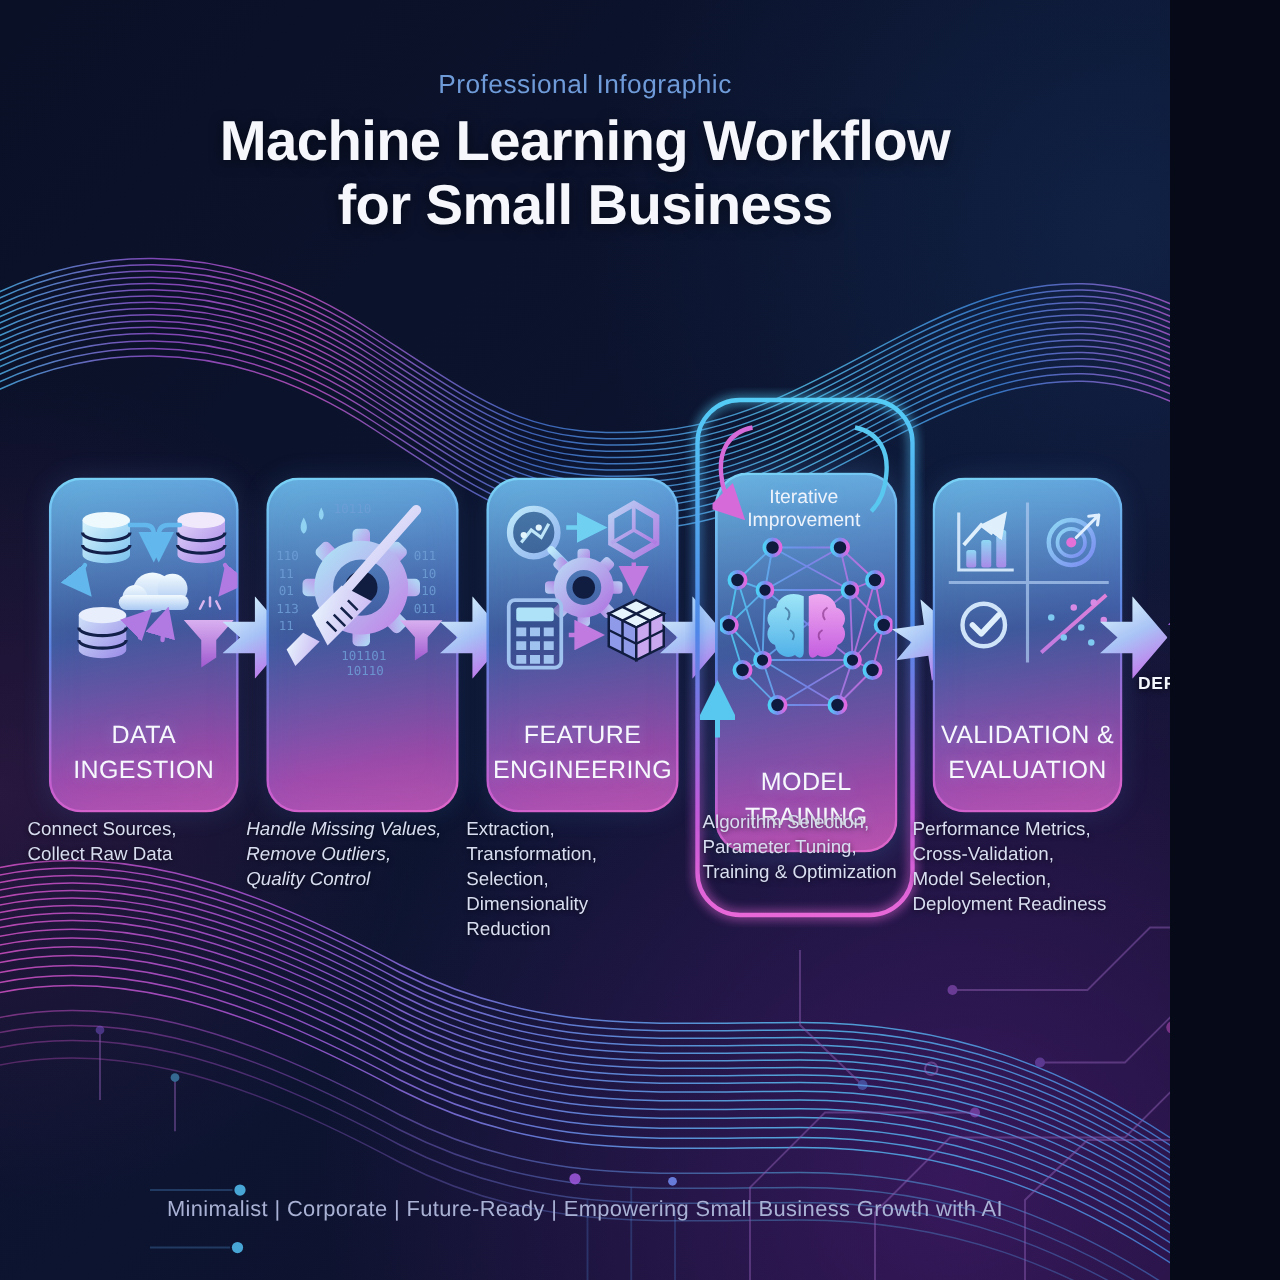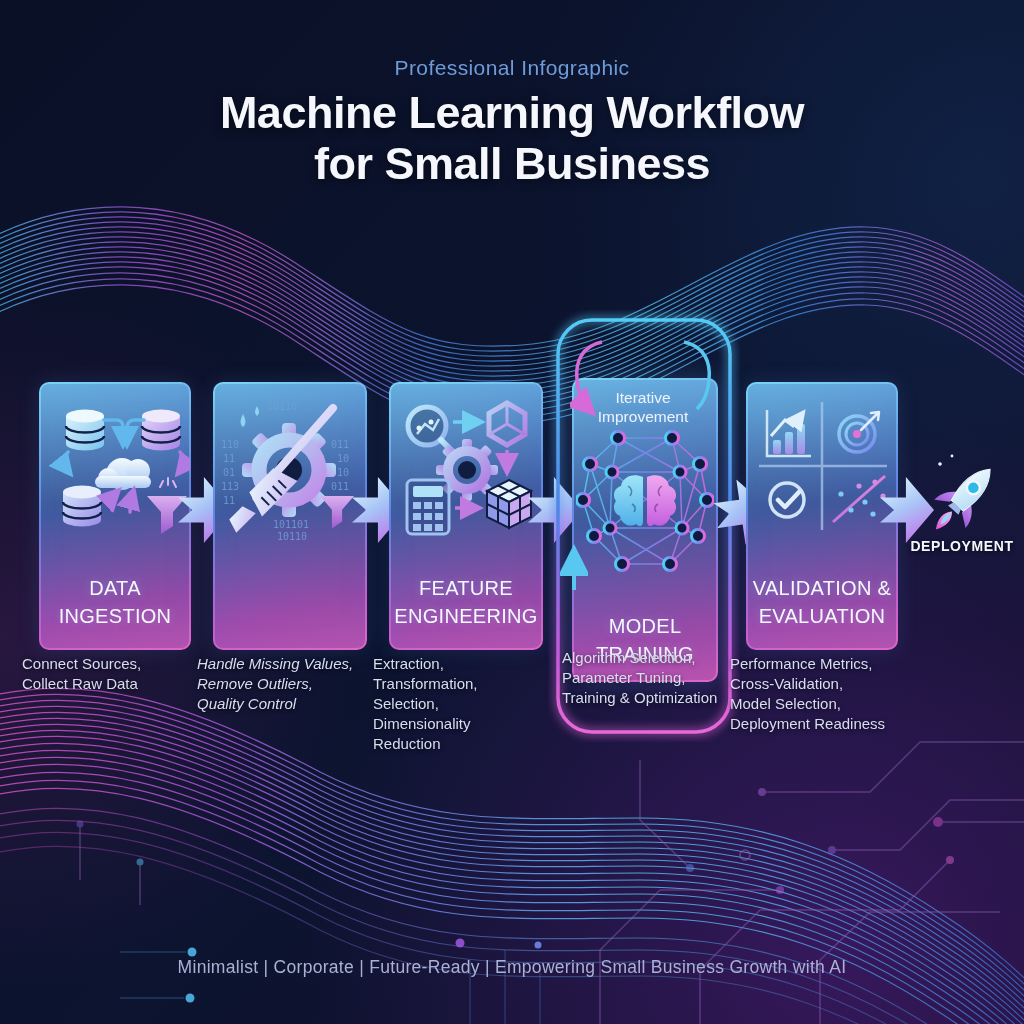--- a/index.html
+++ b/index.html
@@ -1,28 +1,28 @@
 <!DOCTYPE html>
 <html><head>
 <meta charset="utf-8">
 <style>
   html,body{margin:0;padding:0;background:#060a18;}
-  #canvas{position:relative;width:1024px;height:1024px;overflow:hidden;
+  #canvas{position:relative;width:936px;height:1024px;overflow:hidden;
     background:radial-gradient(circle at 82% 92%, rgba(110,35,160,.40), transparent 42%),
                radial-gradient(circle at 0% 62%, rgba(190,45,160,.16), transparent 30%),
                radial-gradient(circle at 96% 18%, rgba(30,80,140,.22), transparent 35%),
                linear-gradient(135deg,#0a1026 0%,#0c1430 55%,#14102e 100%);
     font-family:"Liberation Sans",sans-serif;color:#fff;}
   .abs{position:absolute;}
   
   .eyebrow{left:0;right:0;top:56px;text-align:center;font-size:21px;color:#6f9bd9;letter-spacing:.4px;}
   .title{left:0;right:0;top:88px;text-align:center;font-size:45px;font-weight:bold;color:#f5f7fc;
     line-height:1.13;letter-spacing:-.5px;white-space:pre-line;text-shadow:0 2px 10px rgba(0,0,0,.5);}
   
-  .stage-card{position:absolute;border-radius:10px;border:2px solid transparent;
+  .stage-card{position:absolute;border-radius:26px;border:2px solid transparent;
     background:linear-gradient(180deg,rgba(66,104,172,.30),rgba(18,28,60,.42) 45%,rgba(104,42,118,.32)) padding-box,
                linear-gradient(168deg,#79d4f6 0%,#5e85e2 45%,#c45ecf 82%,#e066c9 100%) border-box;
     box-shadow:0 0 22px rgba(90,160,245,.14), inset 0 0 30px rgba(60,120,220,.08);}
   .card-icon{position:absolute;top:10px;left:50%;transform:translateX(-50%);}
   .card-title{position:absolute;top:190px;left:0;right:0;text-align:center;font-size:20px;font-weight:normal;
     letter-spacing:.3px;line-height:1.4;color:#f6f8fd;text-shadow:0 0 10px rgba(150,200,255,.35);}
   .stage-desc{position:absolute;text-align:left;font-size:15px;line-height:1.34;color:#d8def0;
     white-space:pre-line;text-shadow:0 1px 4px rgba(0,0,0,.6);}
   
   .flow-arrow{position:absolute;width:54px;height:66px;

